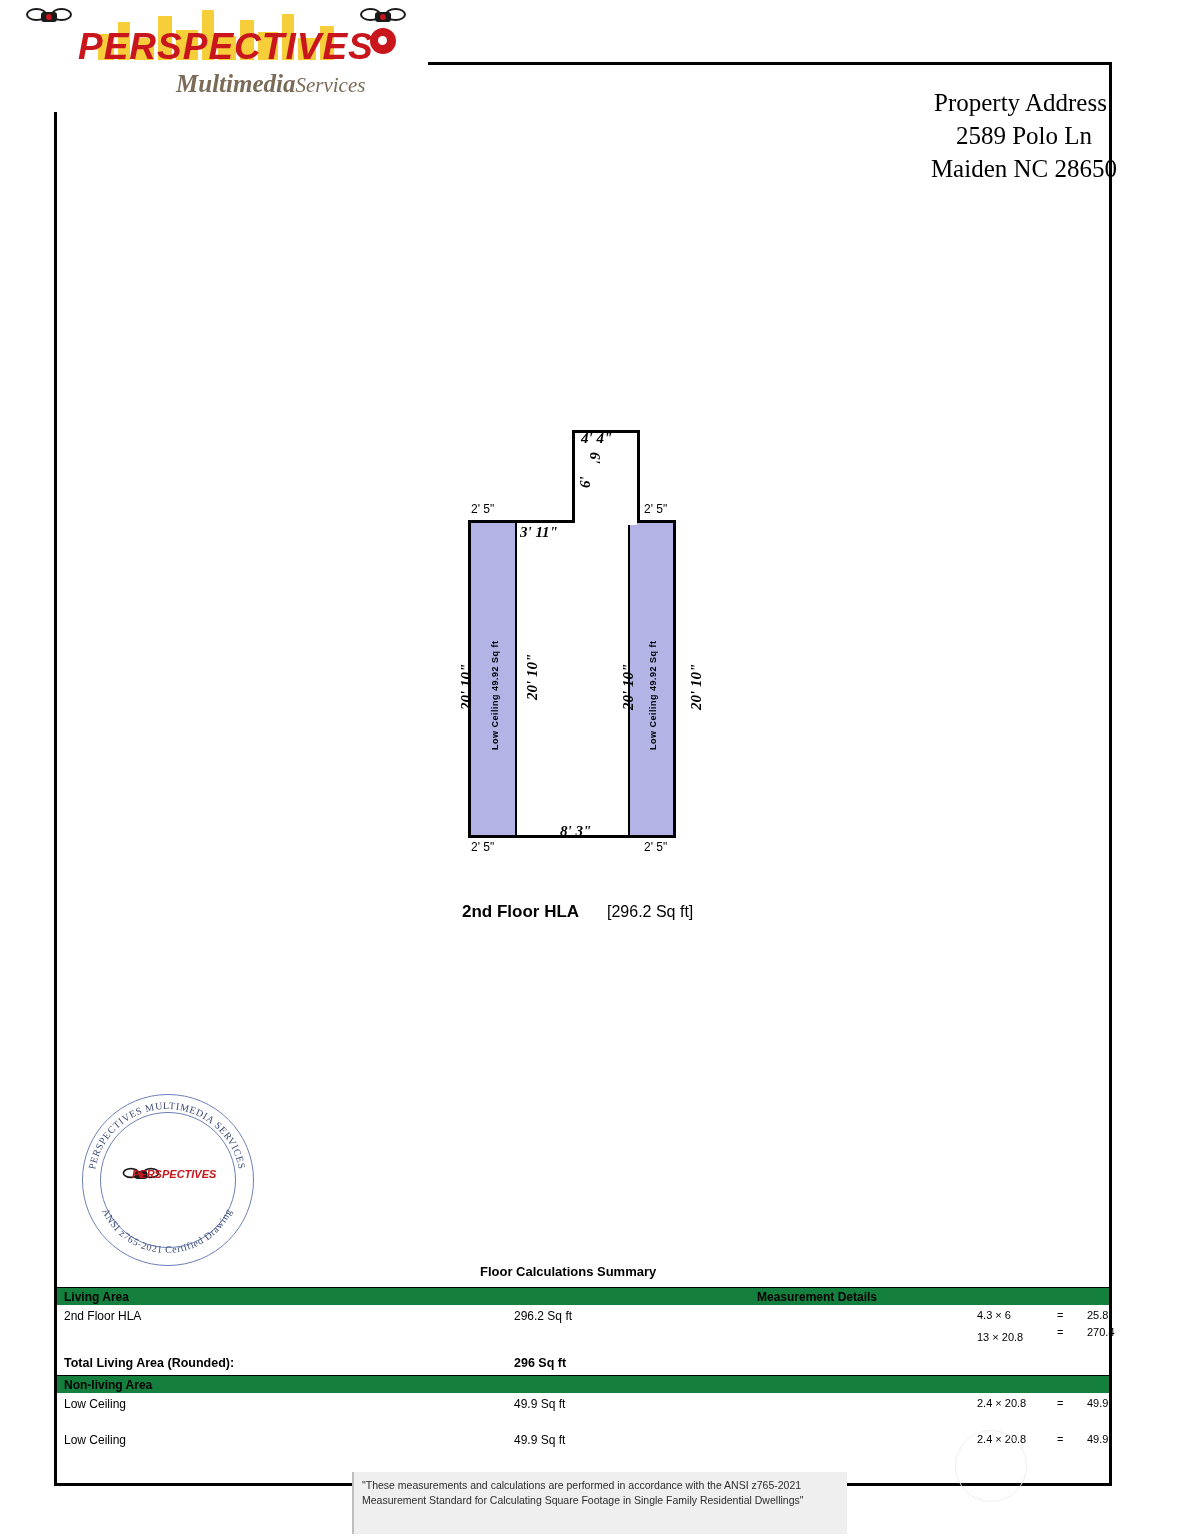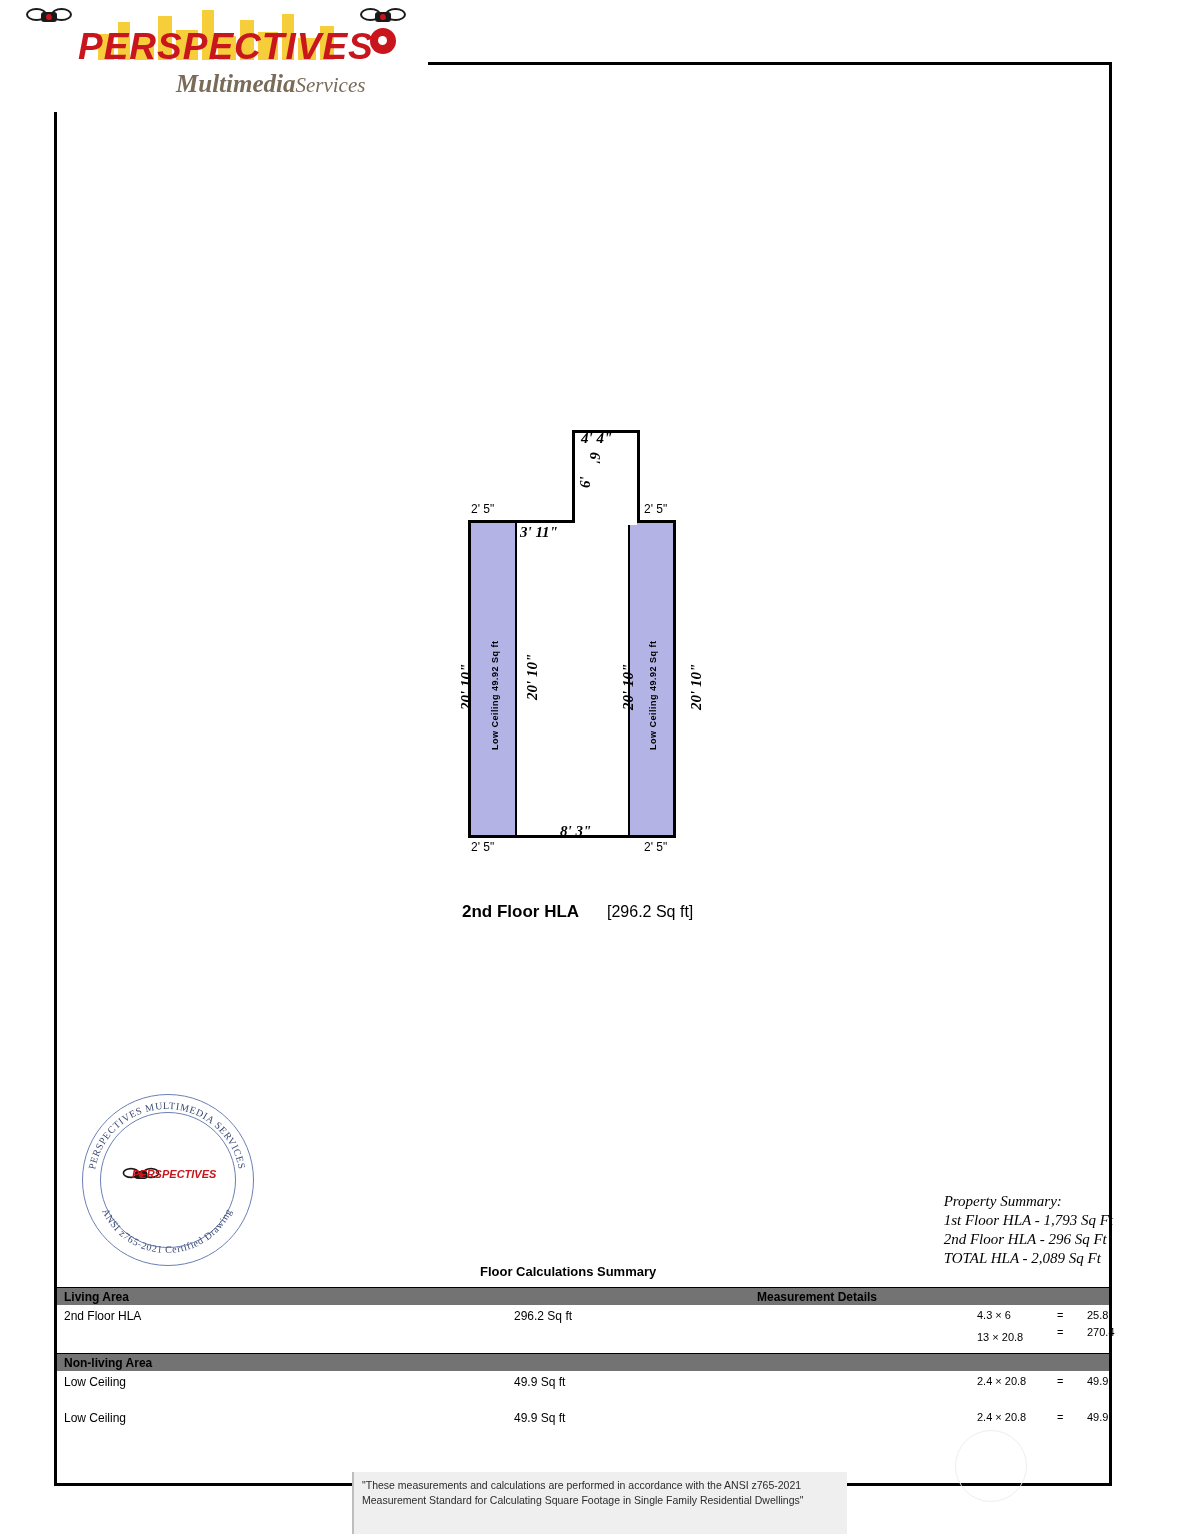--- a/index.html
+++ b/index.html
@@ -57,21 +57,21 @@
   .seal-word{position:absolute;left:8px;top:4px;font-family:"Liberation Sans",sans-serif;font-weight:bold;font-size:11px;color:#c9161d;font-style:italic;}
   .seal-arc{position:absolute;left:0;top:0;width:190px;height:178px;}
   .seal-arc text{font-family:"Liberation Serif",serif;font-size:10px;fill:#3b4a73;letter-spacing:.6px;}
 
   
   .summary{position:absolute;right:64px;top:1192px;text-align:left;font-family:"Liberation Serif",serif;font-style:italic;font-size:15px;line-height:19px;}
 
   
   .acs-title{position:absolute;left:480px;top:1264px;font-family:"Liberation Sans",sans-serif;font-weight:bold;font-size:13px;}
   .tbl{position:absolute;left:57px;top:1287px;width:1052px;font-family:"Liberation Sans",sans-serif;font-size:12px;}
-  .tbl .hdr{position:relative;height:17px;background:#737373;border-top:1px solid #000;}
+  .tbl .hdr{position:relative;height:17px;background:#15803d;border-top:1px solid #000;}
   .tbl .hdr .l{position:absolute;left:7px;top:2px;font-weight:bold;font-size:12px;}
   .tbl .hdr .c{position:absolute;left:700px;top:2px;font-weight:bold;font-size:12px;}
   .row{position:relative;height:25px;}
   .row .nm{position:absolute;left:7px;top:4px;}
   .row .sq{position:absolute;left:457px;top:4px;}
   .row .ca{position:absolute;left:920px;top:4px;font-size:11px;}
   .row .cb{position:absolute;left:920px;top:26px;font-size:11px;}
   .row .eq{position:absolute;left:1000px;top:4px;font-size:11px;}
   .row .eq2{position:absolute;left:1000px;top:21px;font-size:11px;}
   .row .vl{position:absolute;left:1030px;top:4px;font-size:11px;}
@@ -114,20 +114,25 @@
         <span></span>
         <em class="dot"></em>
       </div>
     <div class="logo-word">PERSPECTIVES</div>
     <div class="red-ball" style="left:362px;top:28px;">
         <em></em>
       </div>
     <div class="logo-sub"><b>Multimedia</b><span>Services</span></div>
   </div>
 
+  <div class="address">
+    <div>Property Address:</div>
+    <div>2589 Polo Ln</div>
+    <div>Maiden NC 28650</div>
+  </div>
 
   <div class="plan">
     <div class="shp bump"></div>
     <div class="shp main-rect"></div>
     <div class="shp lc-left"></div>
     <div class="shp lc-right"></div>
     <div class="divL"></div>
     <div class="divR"></div>
     <div class="bumpmaskT"></div>
 
@@ -168,44 +173,42 @@
     </svg>
     <div class="seal-center">
       <div class="drone" style="left:-6px;top:0px;transform:scale(.8);">
           <span></span>
           <em class="dot"></em>
         </div>
       <div class="seal-word">PERSPECTIVES</div>
     </div>
   </div>
 
-  <div class="summary">
-    <div>Property Summary:</div>
-    <div>1st Floor HLA - 1,793 Sq Ft</div>
-    <div>2nd Floor HLA - 296 Sq Ft</div>
-    <div>TOTAL HLA - 2,089 Sq Ft</div>
-  </div>
 
   <div class="acs-title">Floor Calculations Summary</div>
 
   <div class="tbl">
     <div class="hdr">
       <span class="l">Living Area</span>
       <span class="c">Measurement  Details</span>
     </div>
     <div class="row" style="height:48px;">
       <span class="nm">2nd Floor HLA</span>
       <span class="sq">296.2 Sq ft</span>
       <span class="ca">4.3 × 6</span>
       <span class="eq">=</span>
       <span class="vl">25.8</span>
       <span class="cb">13 × 20.8</span>
       <span class="eq2">=</span>
       <span class="vl2">270.4</span>
     </div>
+    <div class="total">
+      <span class="nm">Total Living Area (Rounded):</span>
+      <span class="sq">296 Sq ft</span>
+    </div>
     <div class="hdr">
       <span class="l">Non-living Area</span>
     </div>
     <div class="row" style="height:36px;">
       <span class="nm">Low Ceiling</span>
       <span class="sq">49.9 Sq ft</span>
       <span class="ca">2.4 × 20.8</span>
       <span class="eq">=</span>
       <span class="vl">49.9</span>
     </div>

